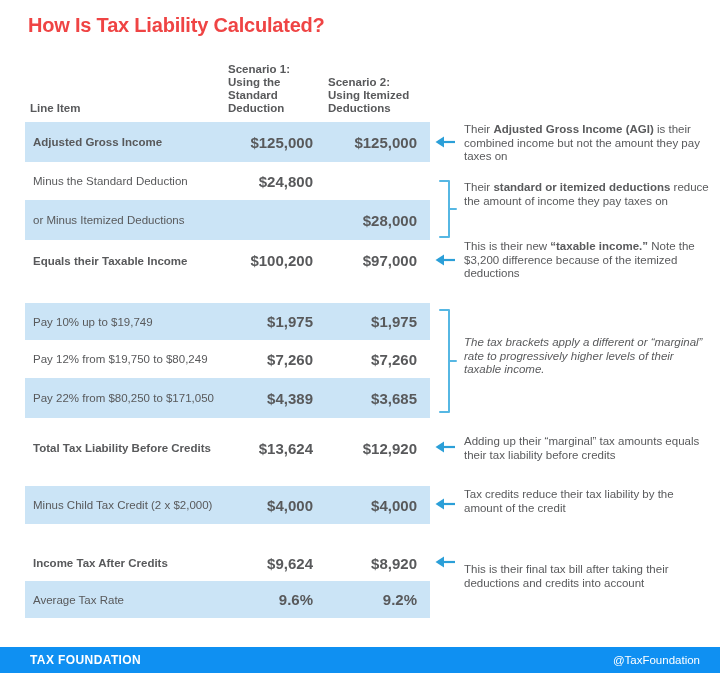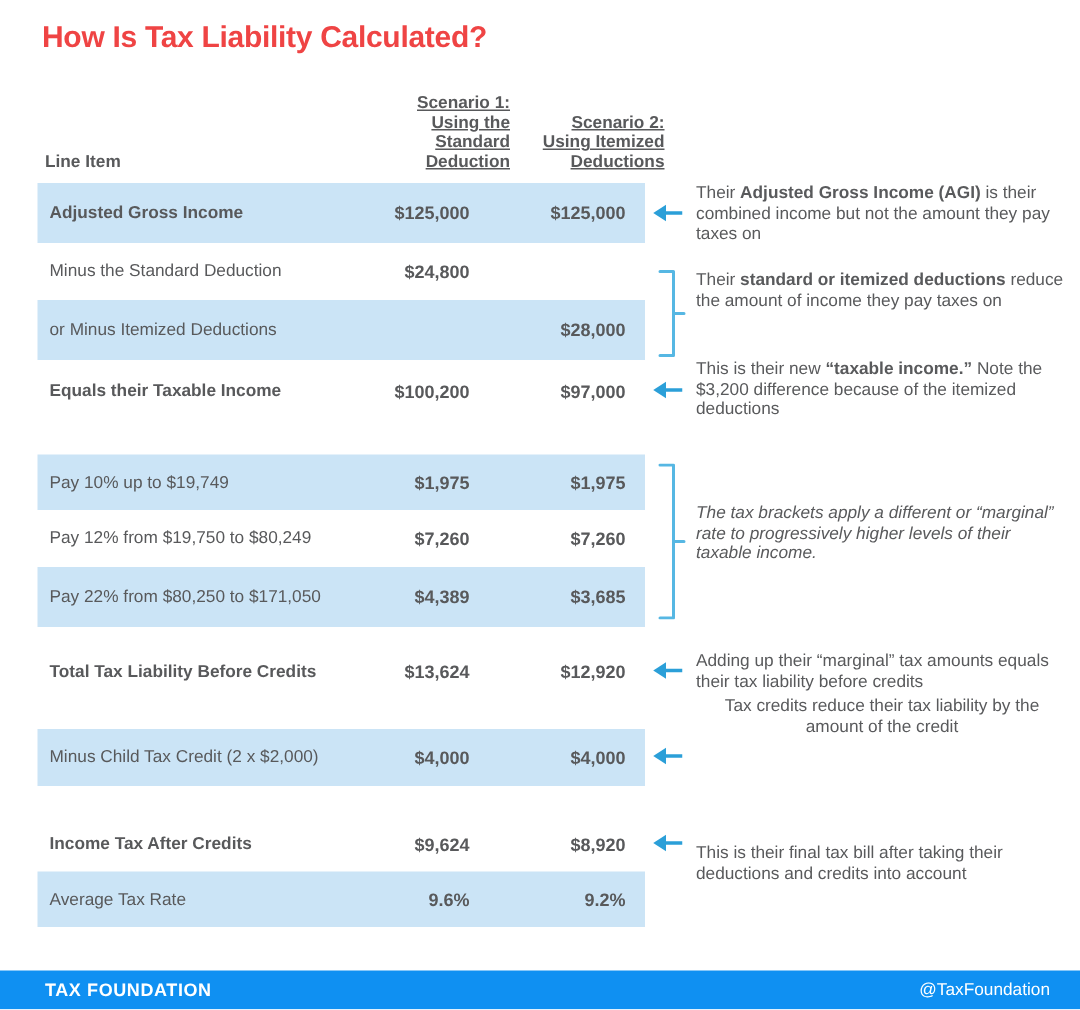--- a/index.html
+++ b/index.html
@@ -1,29 +1,29 @@
 <!DOCTYPE html>
 <html><head>
 <meta charset="utf-8">
 <style>
   html,body{margin:0;padding:0;background:#fff;}
   .page{position:relative;width:720px;height:673px;background:#fff;overflow:hidden;
         font-family:"Liberation Sans",sans-serif;color:#58595b;}
   .title{position:absolute;left:28px;top:14px;font-size:20px;font-weight:bold;
          color:#ef4444;letter-spacing:-0.2px;}
   .hdr{position:absolute;font-size:11.5px;font-weight:bold;color:#58595b;line-height:13px;}
-  .hdr.center{text-align:right;white-space:pre-line;text-decoration:underline;}
+  .hdr.center{text-align:left;white-space:pre-line;}
   .table{position:absolute;left:25px;top:122px;width:405px;}
   .row{display:flex;align-items:center;}
   .row.hl{background:#cbe4f6;}
   .row.b .cl{font-weight:bold;}
   .h40{height:40px}.h38{height:38px}.h41{height:41px}.h37{height:37px}.h36{height:36px}
   .mt22{margin-top:22px}.mt12{margin-top:12px}.mt20{margin-top:20px}.mt21{margin-top:21px}
   .cl{flex:1;padding-left:8px;font-size:11.5px;color:#58595b;}
-  .cv{width:85px;text-align:right;font-size:12px;font-weight:bold;color:#58595b;
+  .cv{width:85px;text-align:right;font-size:15px;font-weight:bold;color:#58595b;
       padding-right:12px;box-sizing:content-box;}
   .cv2{width:92px;padding-right:13px;}
   .ann{position:absolute;left:464px;width:248px;font-size:11.5px;line-height:13.5px;color:#595a5c;}
   .ann b{font-weight:bold;}
   .glyph{position:absolute;}
   .footer{position:absolute;left:0;top:647px;width:720px;height:26px;background:#0f90f2;
           display:flex;justify-content:space-between;align-items:center;
           padding:0 20px 0 30px;box-sizing:border-box;}
   .footer .fl{color:#fff;font-size:12px;font-weight:bold;letter-spacing:0.4px;}
   .footer .fr{color:#fff;font-size:11.5px;}
@@ -128,21 +128,21 @@
   </svg>
   <svg class="glyph" style="left:438px;top:309px;" width="20" height="104" viewBox="0 0 20 104">
     <path d="M2 1 H11 V103 H2 M11 52 H18" fill="none" stroke="#56b7e3" stroke-width="2" stroke-linecap="round" stroke-linejoin="round"></path>
   </svg>
 
   <div class="ann" style="top:181px;"><span>Their </span><b>standard or itemized deductions</b><span> reduce the amount of income they pay taxes on</span></div>
   <div class="ann" style="top:123px;"><span>Their </span><b>Adjusted Gross Income (AGI)</b><span> is their combined income but not the amount they pay taxes on</span></div>
   <div class="ann" style="top:240px;"><span>This is their new </span><b>“taxable income.”</b><span> Note the $3,200 difference because of the itemized deductions</span></div>
   <div class="ann" style="top:336px;font-style:italic;"><span>The tax brackets apply a different or “marginal” rate to progressively higher levels of their taxable income.</span><b></b><span></span></div>
   <div class="ann" style="top:435px;"><span>Adding up their “marginal” tax amounts equals their tax liability before credits</span><b></b><span></span></div>
-  <div class="ann" style="top:465px;text-align:center;"><span>Tax credits reduce their tax liability by the amount of the credit</span><b></b><span></span></div>
+  <div class="ann" style="top:488px;"><span>Tax credits reduce their tax liability by the amount of the credit</span><b></b><span></span></div>
   <div class="ann" style="top:547px;margin-top:16px;"><span>This is their final tax bill after taking their deductions and credits into account</span><b></b><span></span></div>
 
   <div class="footer">
     <span class="fl">TAX FOUNDATION</span>
     <span class="fr">@TaxFoundation</span>
   </div>
 
 </div>
 
 </body></html>

